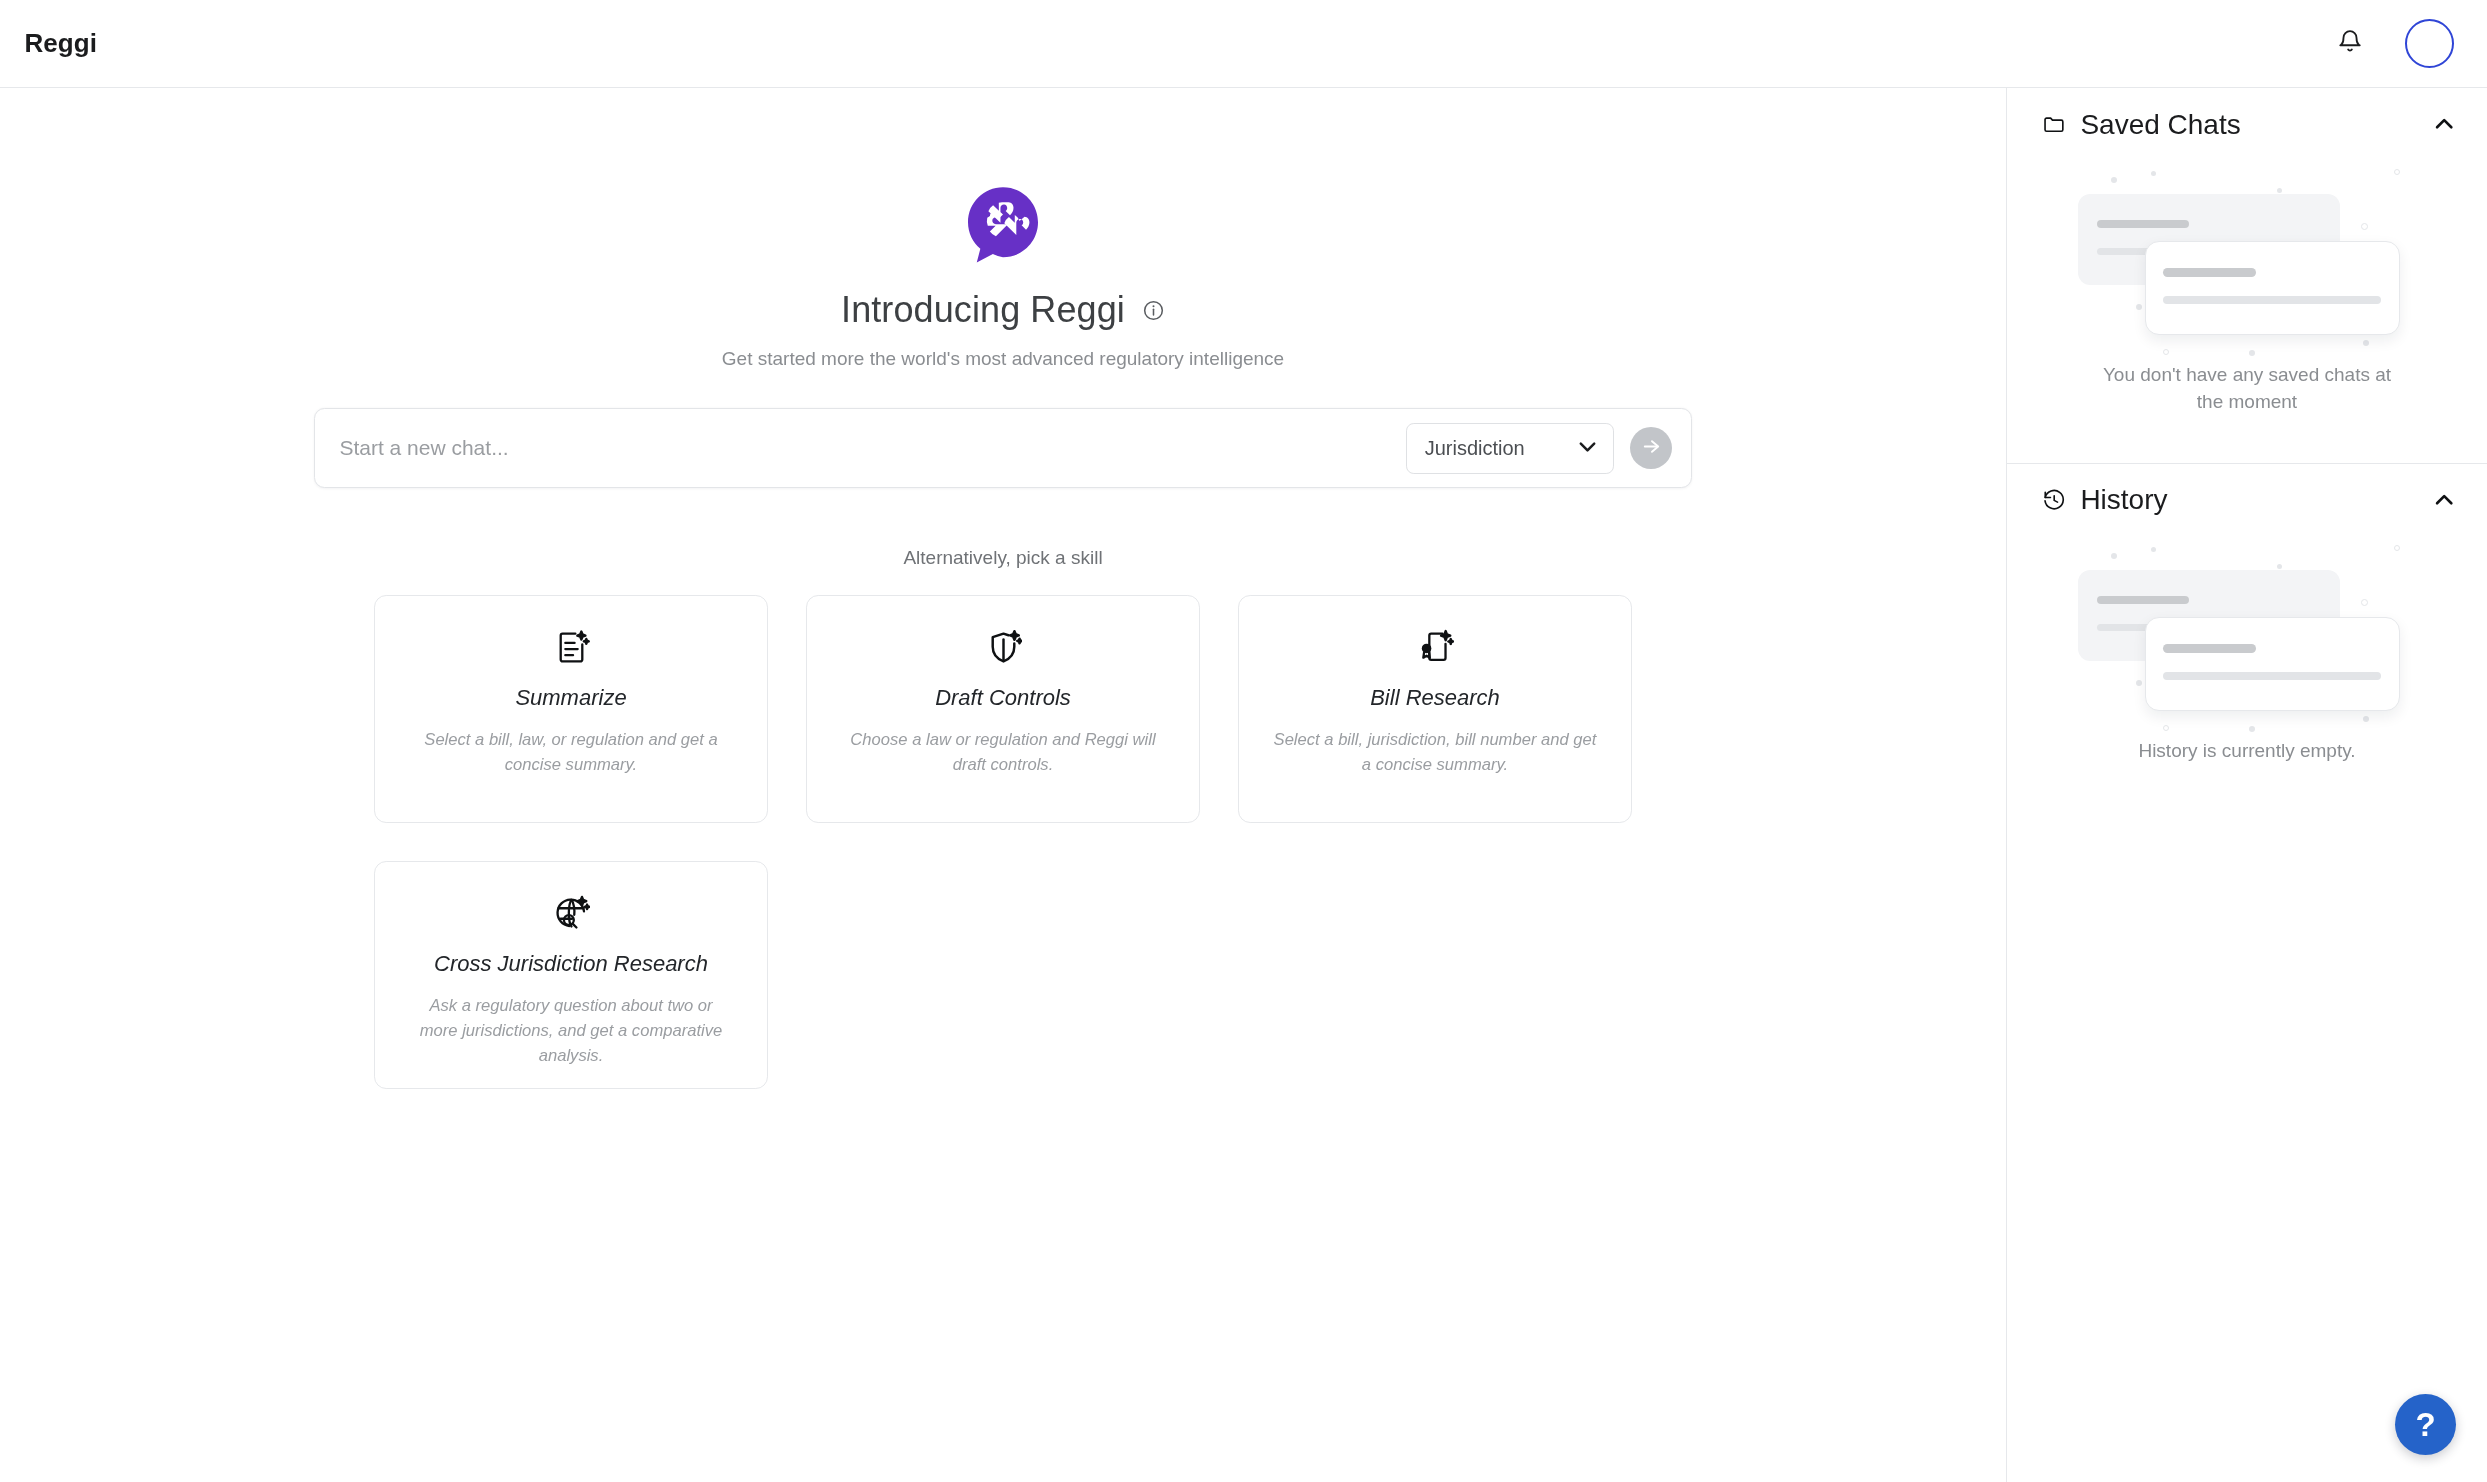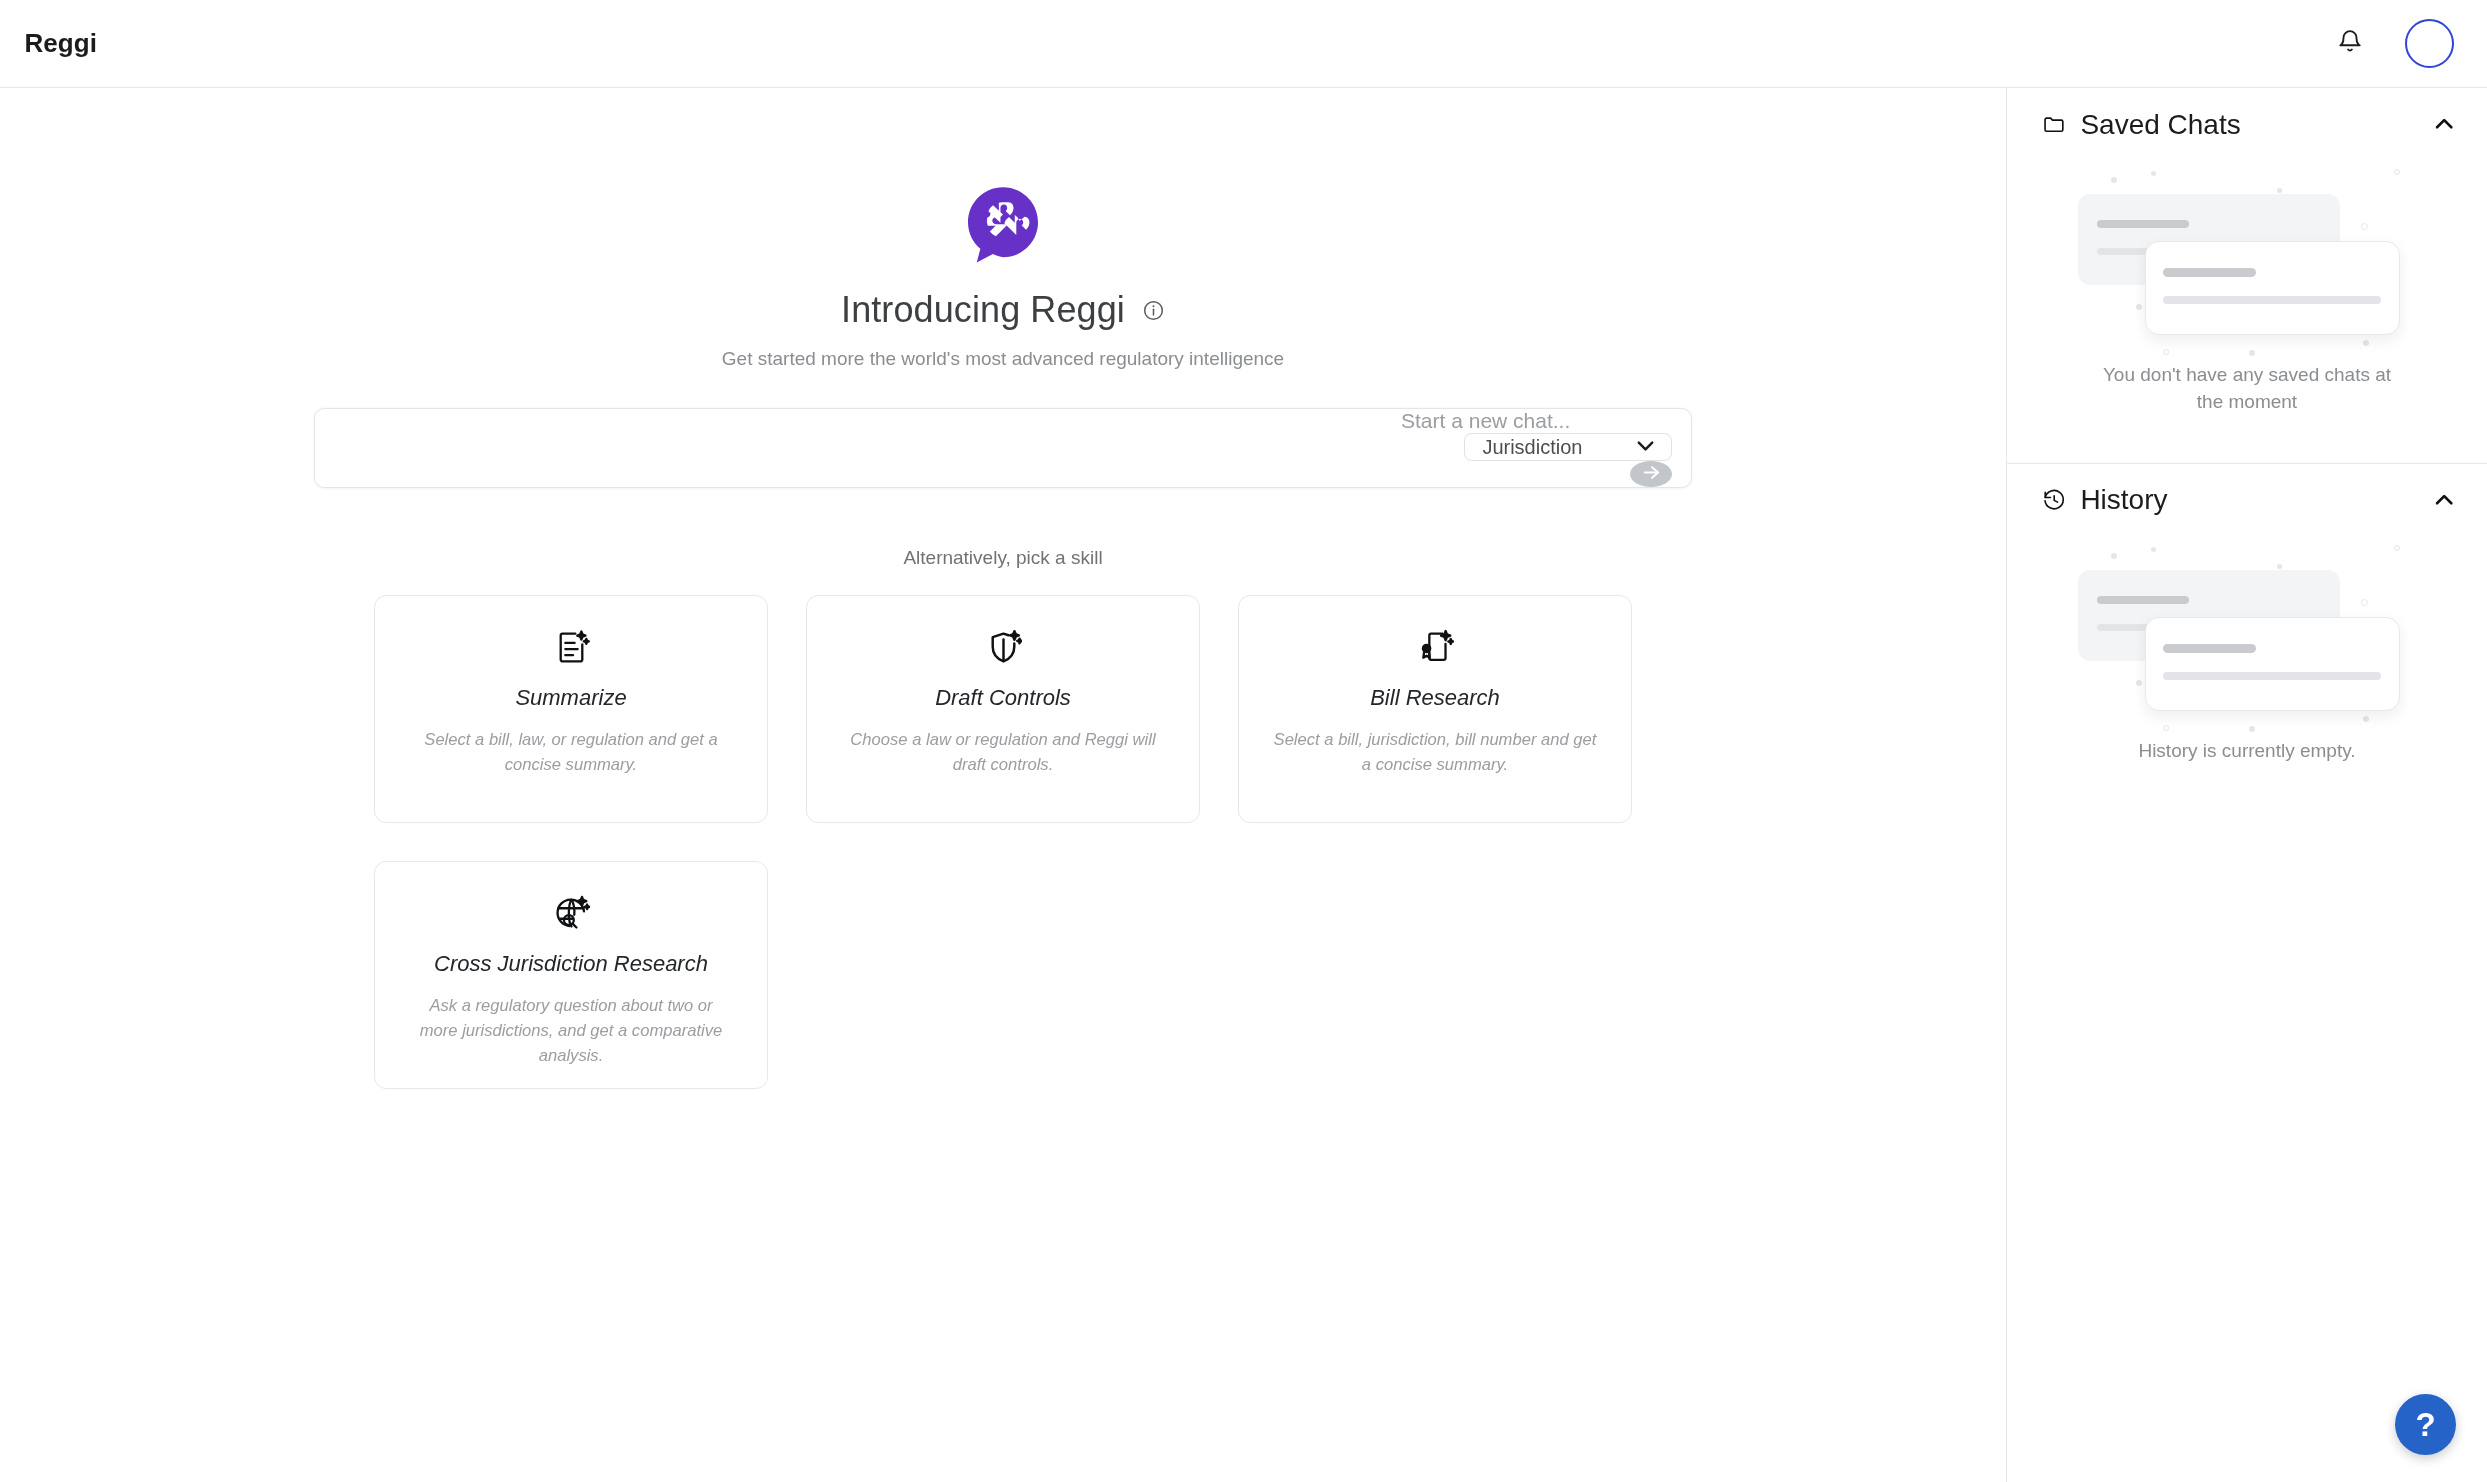--- a/index.html
+++ b/index.html
@@ -48,31 +48,30 @@
   .info-icon { display: inline-flex; cursor: pointer; }
   .hero-sub { margin-top: 17.4px; font-size: 19px; color: #8a8d91; font-weight: 400; }
 
   
   .chat-bar {
     margin-top: 38px;
     width: 1378px; height: 80px;
     border: 0.9px solid #e3e5e8; border-radius: 10.5px;
     background: #fff;
     box-shadow: 0 0.9px 2.6px rgba(16,24,40,.05);
-    display: flex; align-items: flex-end;
+    display: flex; align-items: center;
     padding: 0 19px 0 24.4px;
-    flex-direction: column;
   }
   .chat-input {
     flex: 1; border: 0; outline: 0; font-size: 21px; color: #3d4043;
     font-family: inherit; background: transparent; height: 52px;
   }
   .chat-input::placeholder { color: #9a9da1; }
   .jur-select {
-    height: 65px; min-width: 208px;
+    height: 51px; min-width: 208px;
     border: 0.9px solid #dfe1e4; border-radius: 7.8px;
     background: #fff; display: flex; align-items: center; justify-content: space-between;
     padding: 0 14px 0 17.4px; gap: 14px; cursor: pointer;
   }
   .jur-label { font-size: 20px; color: #4b4e52; }
   .send-btn {
     width: 42px; height: 42px; border-radius: 50%;
     background: #c2c5c9; margin-left: 15.7px;
     display: flex; align-items: center; justify-content: center; cursor: pointer;
   }

